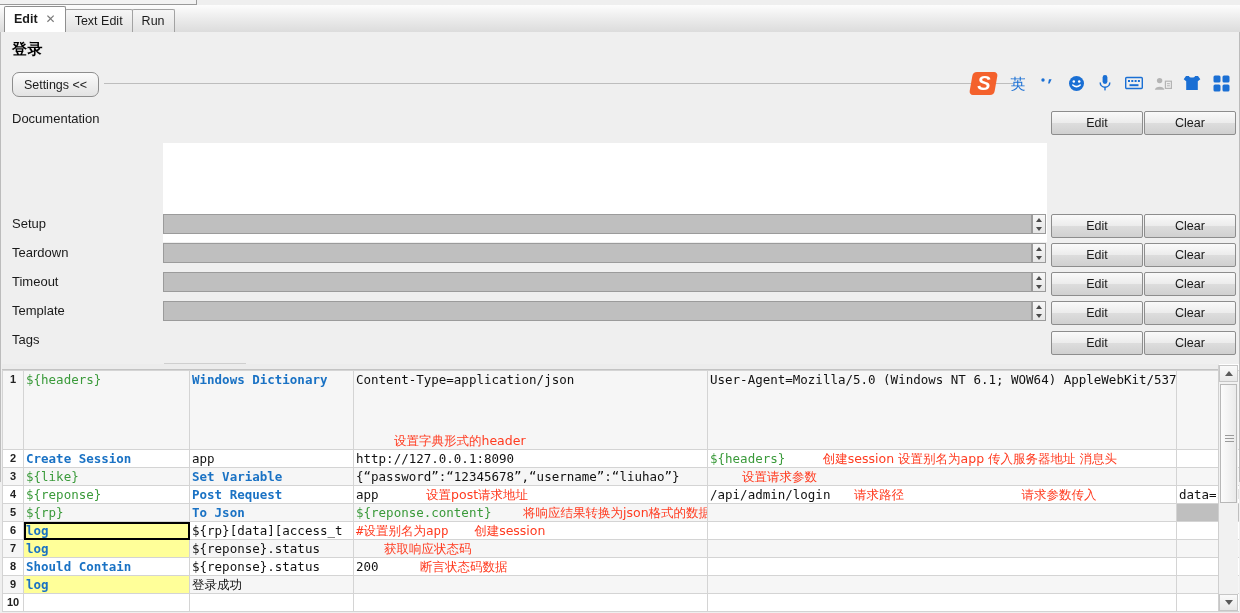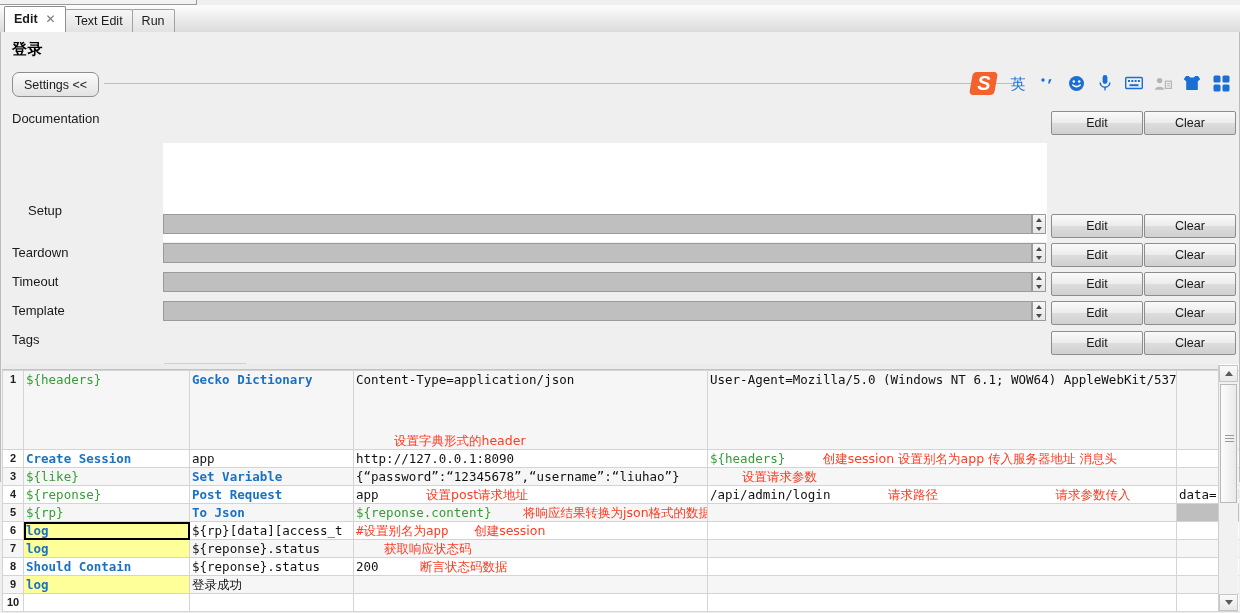--- a/index.html
+++ b/index.html
@@ -197,21 +197,21 @@
             <rect x="0.5" y="0.5" width="7" height="7" rx="1.5"></rect>
             <rect x="9.5" y="0.5" width="7" height="7" rx="1.5"></rect>
             <rect x="0.5" y="9.5" width="7" height="7" rx="1.5"></rect>
             <rect x="9.5" y="9.5" width="7" height="7" rx="1.5"></rect>
           </g>
         </svg>
       </div>
     </div>
 
     <div class="lbl" style="left:11px;top:79px;">Documentation</div>
-    <div class="lbl" style="left:11px;top:171px;margin-left:16px;">Setup</div>
+    <div class="lbl" style="left:11px;top:184px;">Setup</div>
     <div class="lbl" style="left:11px;top:213px;">Teardown</div>
     <div class="lbl" style="left:11px;top:242px;">Timeout</div>
     <div class="lbl" style="left:11px;top:271px;">Template</div>
     <div class="lbl" style="left:11px;top:300px;">Tags</div>
 
     <div class="docbox"></div>
 
     <div class="fld" style="top:182px;width:869px;"></div>
     <div class="spin" style="left:1031px;top:182px;">
         <i class="up"></i>
@@ -258,21 +258,21 @@
 
     <div class="grid">
       <div class="gridhdr"></div>
 
       <table class="g">
 
         <tbody>
             <tr class="odd">
           <td class="rn" rowspan="1" style="height:52px;">1</td>
           <td class="c1 var">${headers}</td>
-          <td class="c2 kw ml">Gecko
+          <td class="c2 kw ml">Windows
 Dictionary</td>
           <td class="c3">
             <div class="plain">Content-Type=application/json</div>
             <div class="cmt cn" style="padding-left:38px;margin-top:44px;">设置字典形式的header</div>
           </td>
           <td class="c4 plain ml">User-Agent=Mozilla/5.0 (Windows NT 6.1; WOW64)
 AppleWebKit/537.36 (KHTML, like Gecko)
 Chrome/77.0.3865.120 Safari/537.36</td>
           <td class="c5"></td>
         </tr>
@@ -303,21 +303,21 @@
         <tr class="even">
           <td class="rn">4</td>
           <td class="c1 var">${reponse}</td>
           <td class="c2 kw">Post Request</td>
           <td class="c3">
             <span class="plain">app</span>
             <span class="cmt cn" style="margin-left:40px;">设置post请求地址</span>
           </td>
           <td class="c4">
             <span class="plain">/api/admin/login</span>
-            <span class="cmt cn" style="margin-left:50px;">请求路径</span>
+            <span class="cmt cn" style="margin-left:16px;">请求路径</span>
             <span class="cmt cn" style="margin-left:110px;">请求参数传入</span>
           </td>
           <td class="c5 plain">data=${d</td>
         </tr>
 
         <tr class="odd">
           <td class="rn">5</td>
           <td class="c1 var">${rp}</td>
           <td class="c2 kw">To Json</td>
           <td class="c3">

